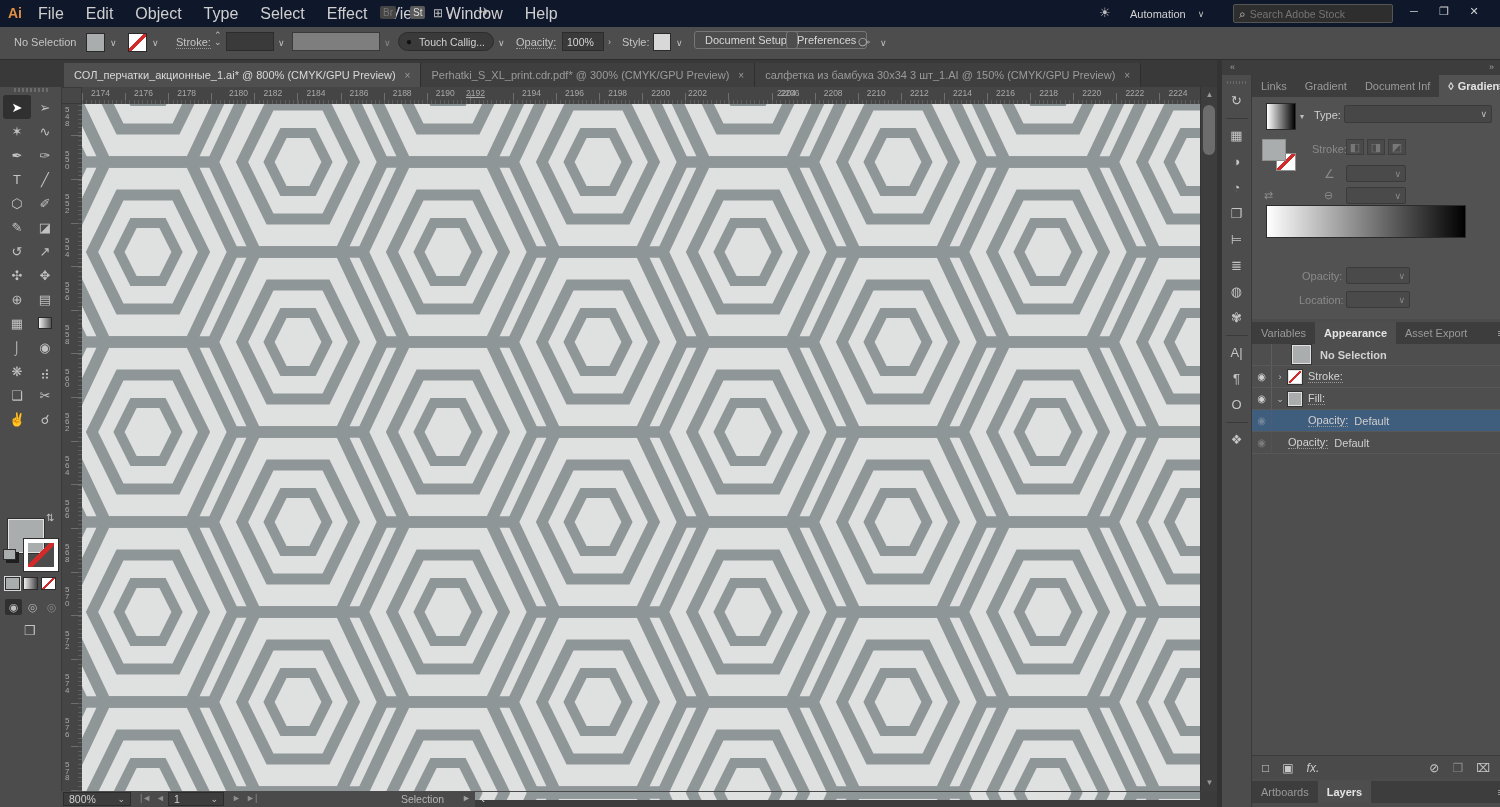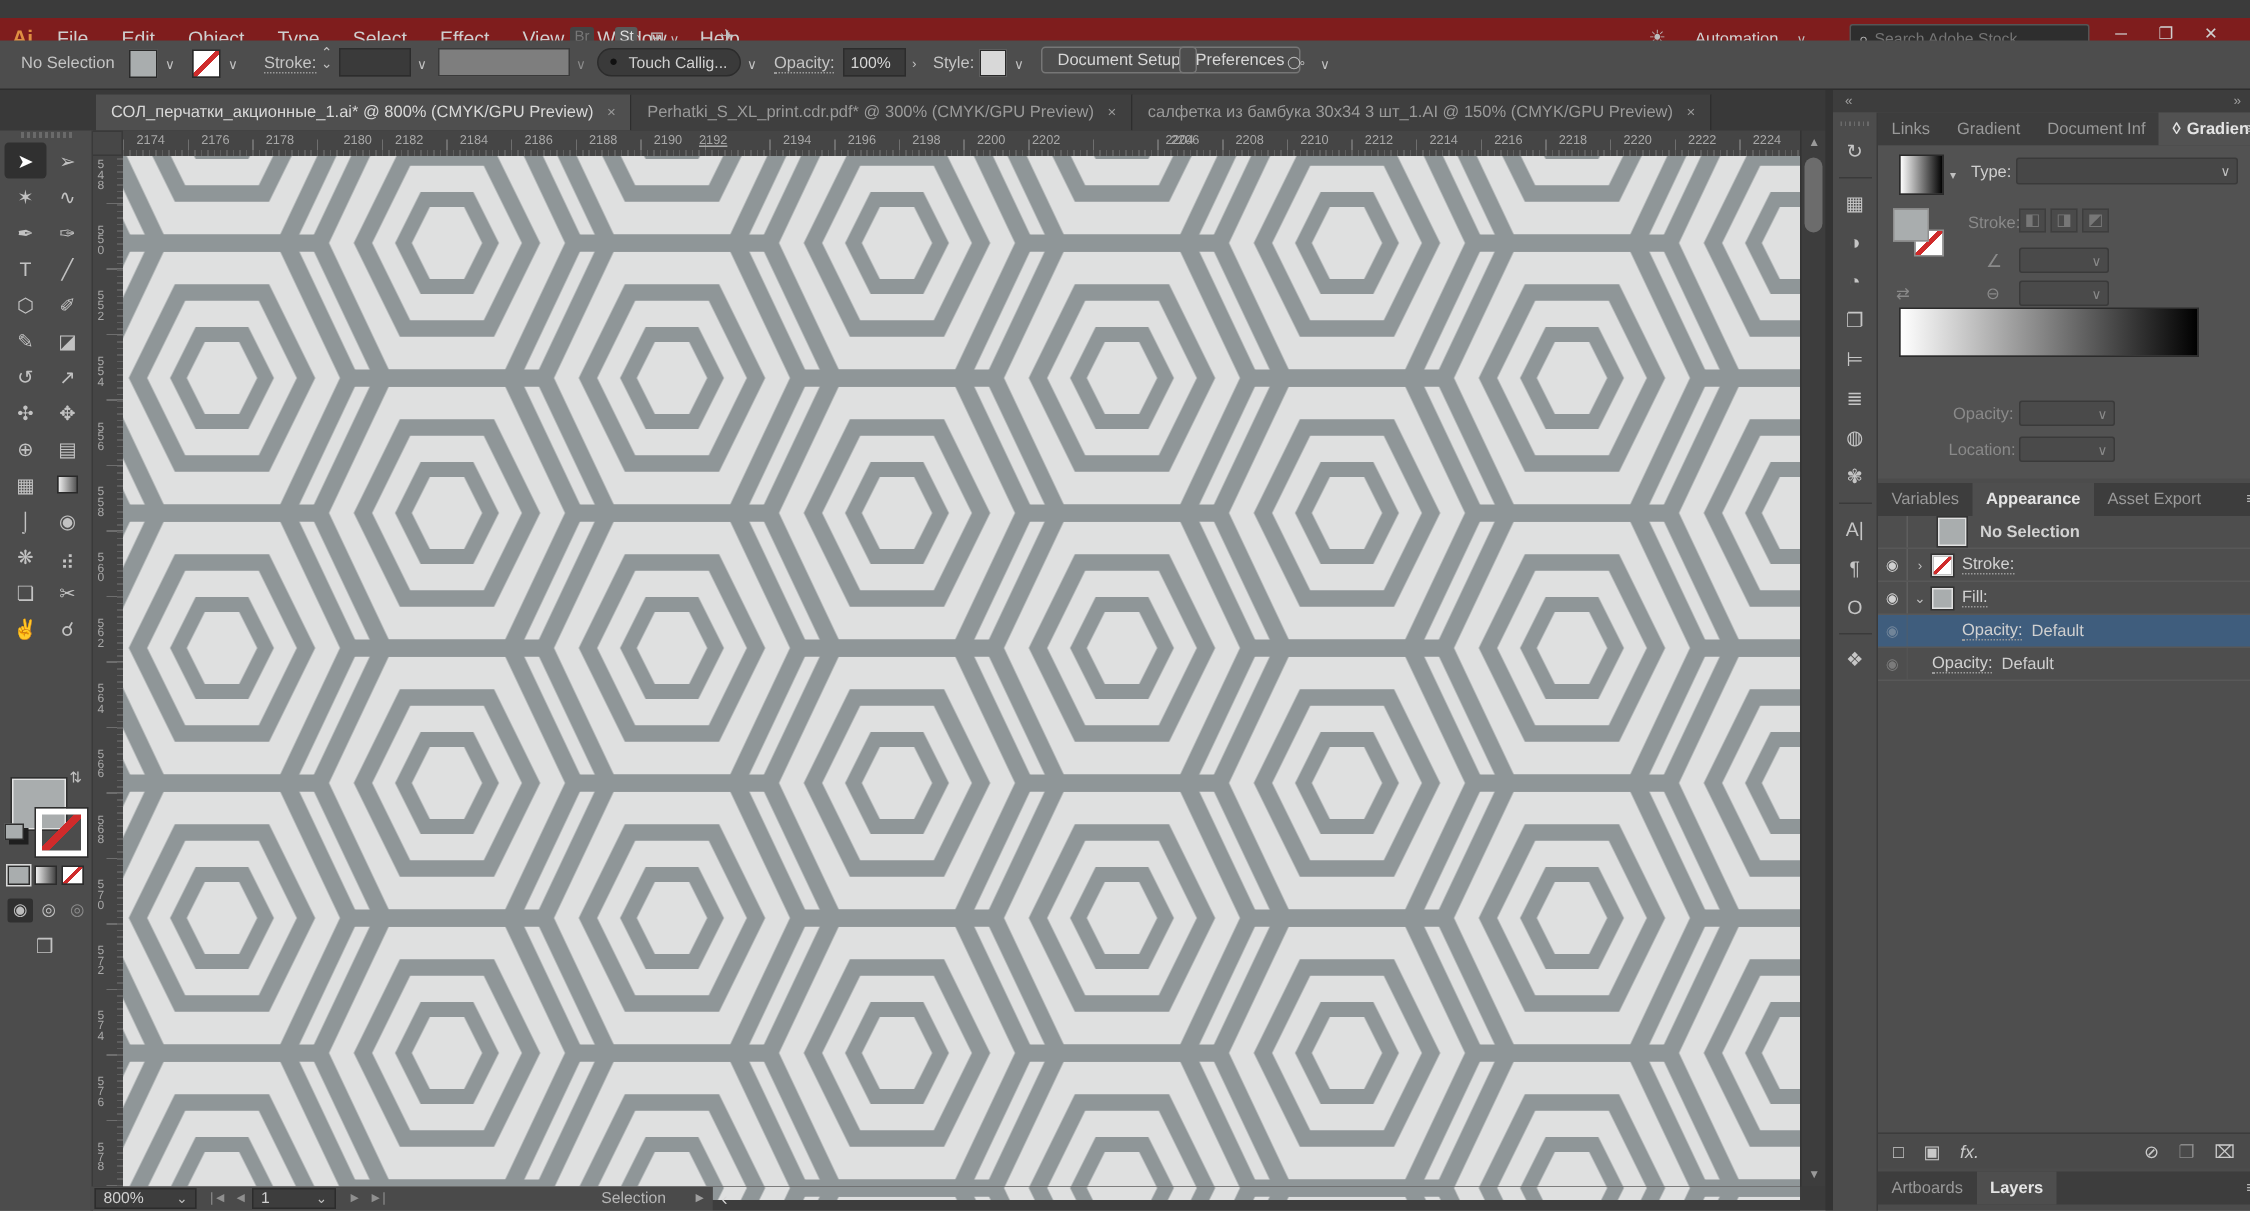--- a/index.html
+++ b/index.html
@@ -1,23 +1,23 @@
 <!DOCTYPE html>
 <html><head>
 <meta charset="utf-8">
 <style>
   * { margin:0; padding:0; box-sizing:border-box; }
   html,body { width:1500px; height:807px; overflow:hidden; background:#3b3b3b;
     font-family:"Liberation Sans", sans-serif; color:#c8c8c8; font-size:11px; }
   .abs { position:absolute; }
   
-  #titlebar { left:0; top:12px; width:1500px; height:27px; background:#7f1d1d; }
+  #titlebar { left:0; top:0; width:1500px; height:27px; background:#0f172a; }
   #ai-logo { left:8px; top:5px; color:#e08f42; font-weight:bold; font-size:14px; }
   #menubar-items { left:38px; top:0; height:27px; display:flex; align-items:center; gap:22px; }
-  .menu-item { color:#cfcfcf; font-size:13px; cursor:default; }
+  .menu-item { color:#cfcfcf; font-size:16px; cursor:default; }
   .tb-ico { color:#bdbdbd; font-size:12px; }
   .badge { font-size:10px; padding:1px 3px; border-radius:2px; }
   #bridge-badge { left:380px; top:6px; color:#777; background:#444; }
   #stock-badge { left:410px; top:6px; color:#ddd; background:#5a5a5a; }
   #workspace-ico { left:433px; top:6px; }
   #gpu-ico { left:480px; top:5px; }
   #bulb-ico { left:1099px; top:5px; font-size:13px; }
   #automation { left:1130px; top:4px; width:95px; height:19px; display:flex; align-items:center; gap:12px; color:#d2d2d2; }
   #searchbox { left:1233px; top:4px; width:160px; height:19px; background:#2e2e2e; border:1px solid #555;
     border-radius:2px; display:flex; align-items:center; padding:0 5px; gap:4px; }

